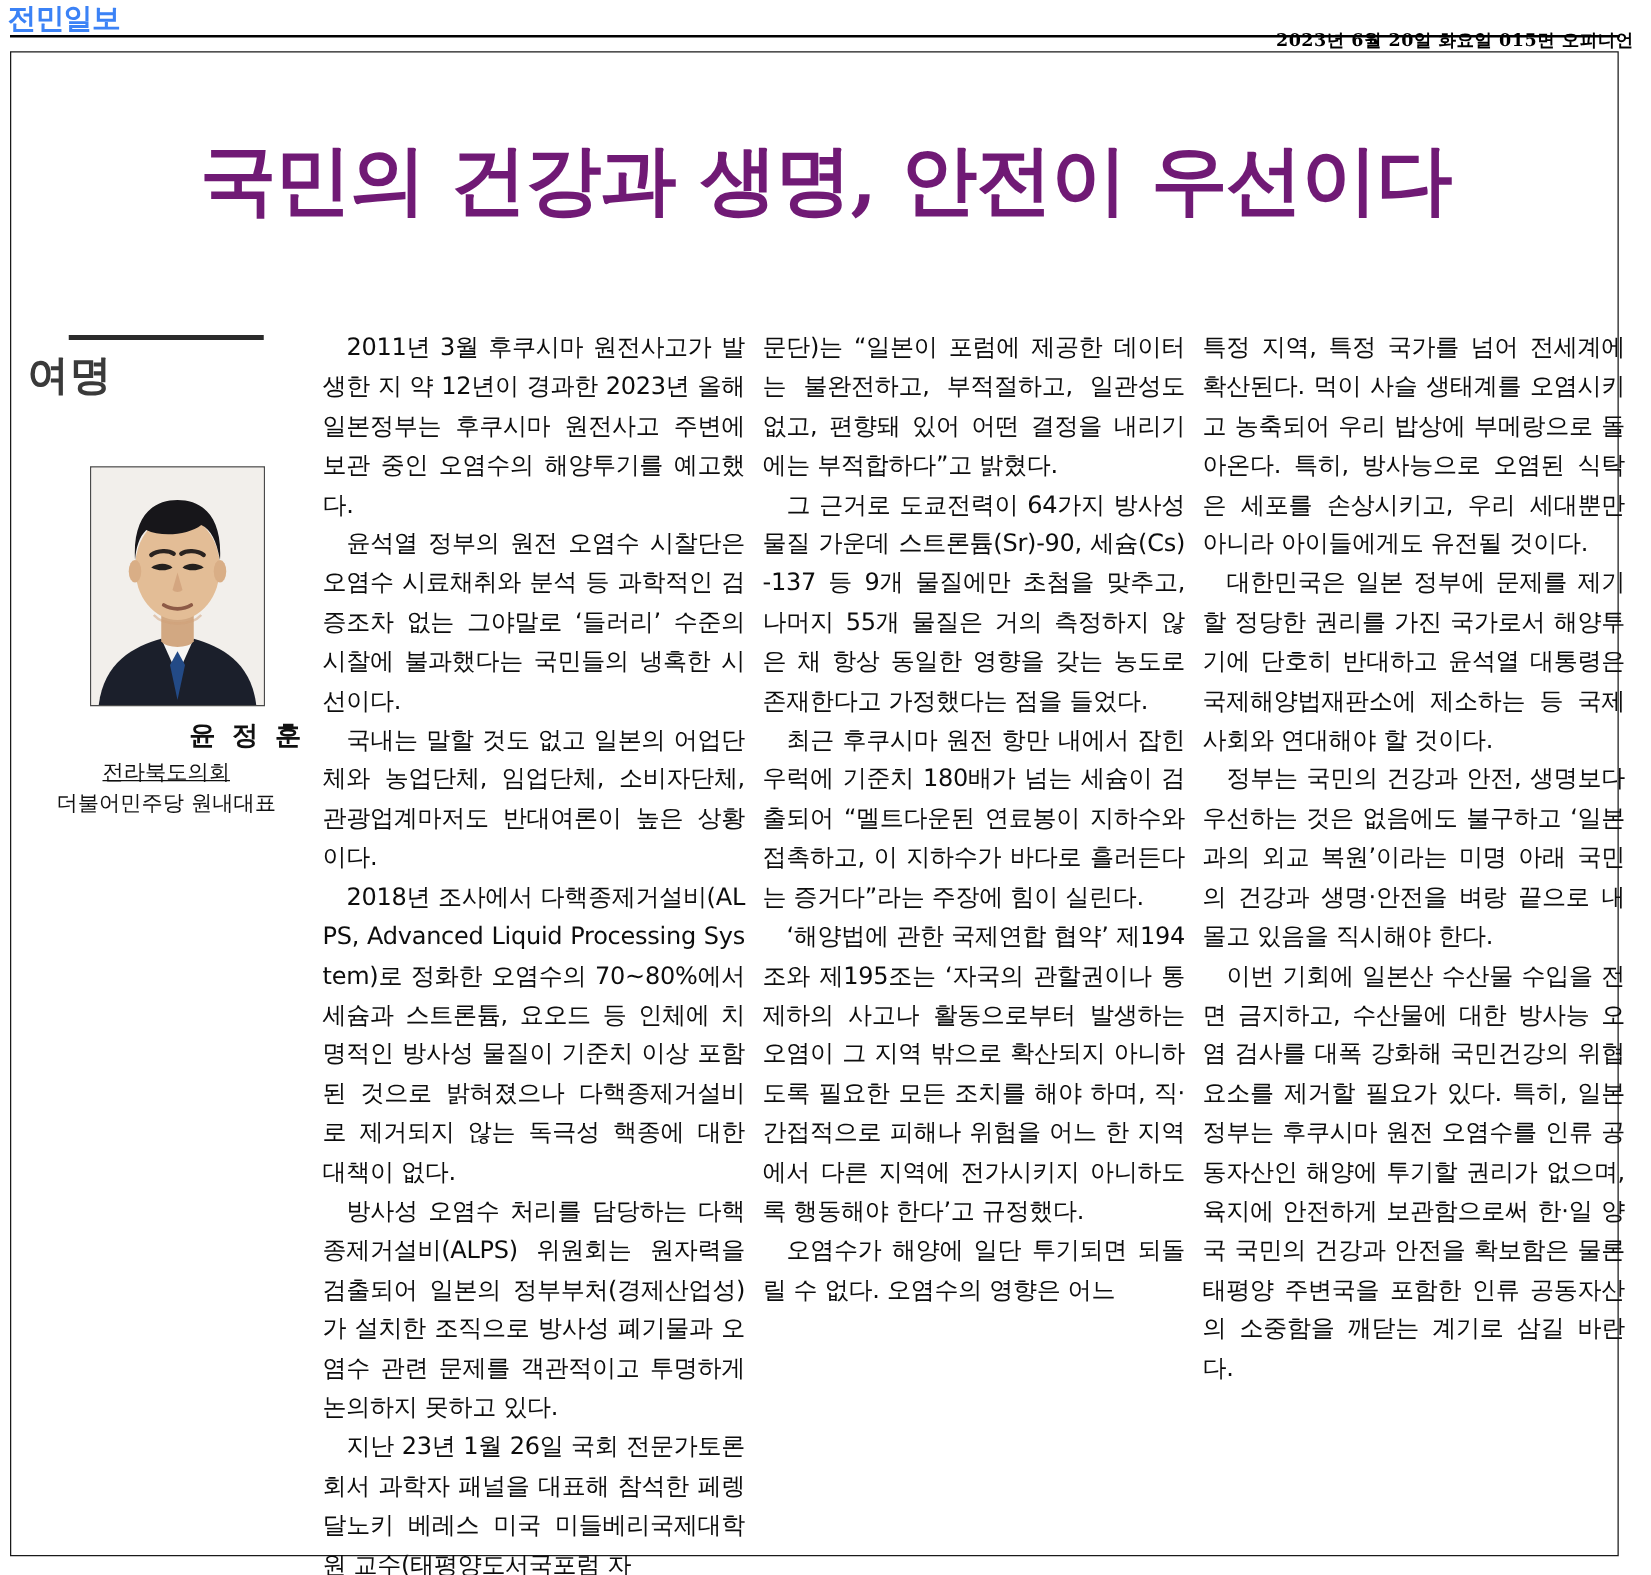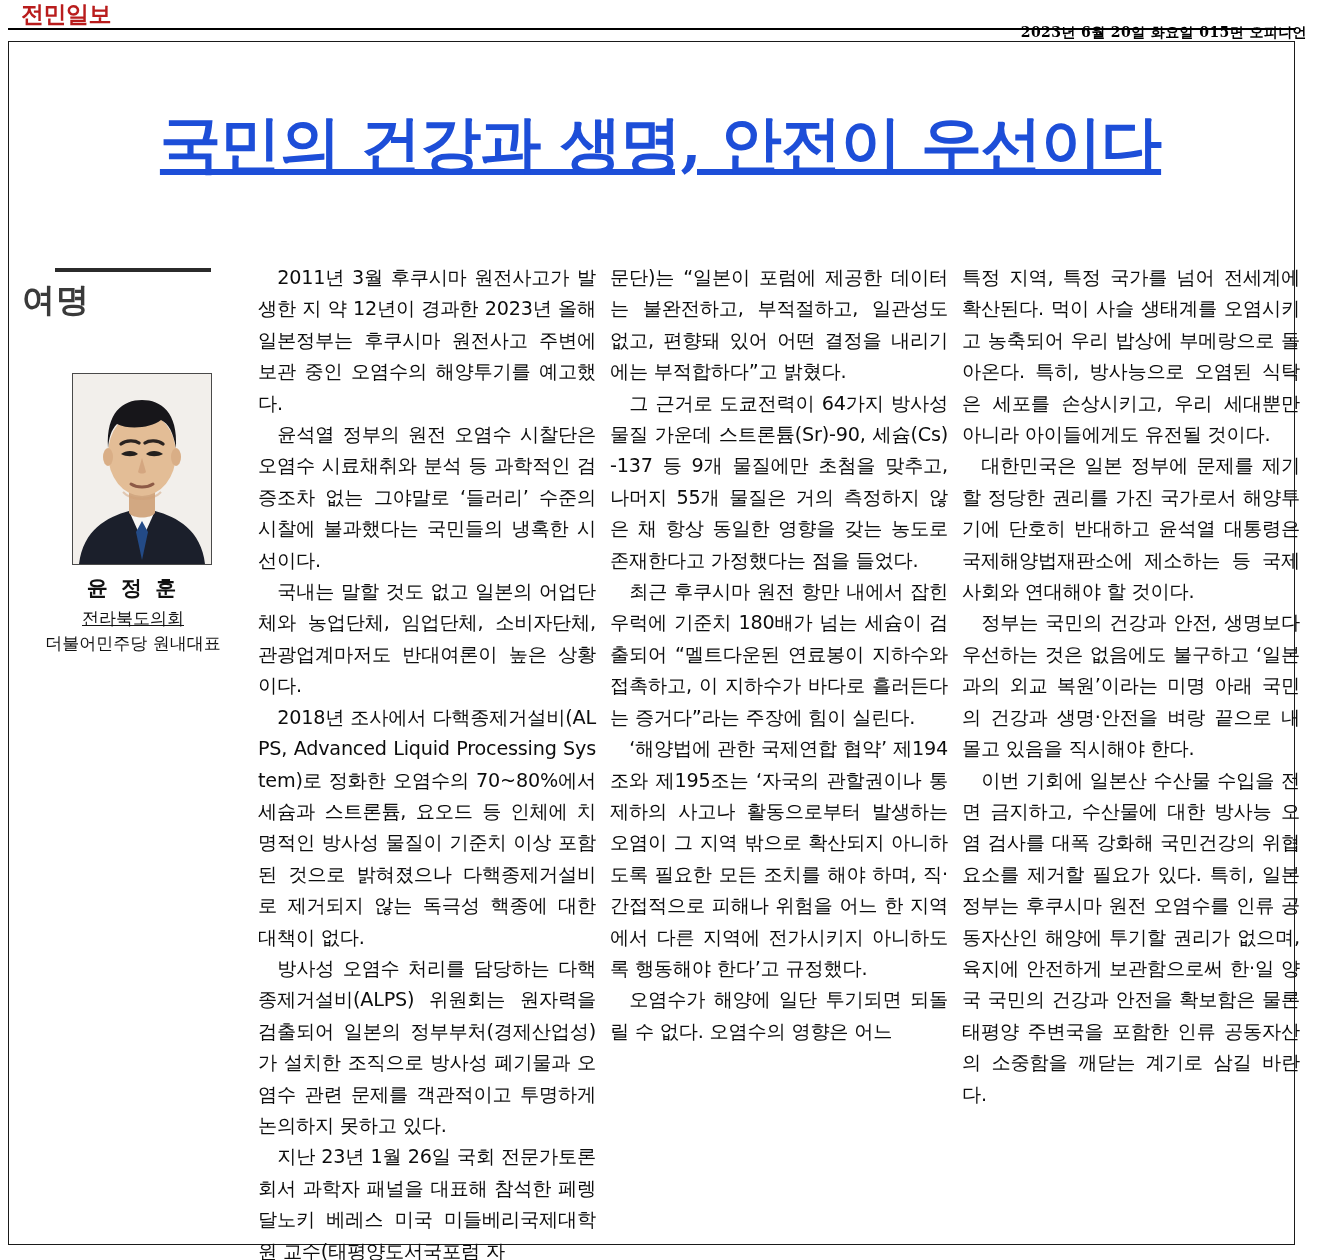--- a/index.html
+++ b/index.html
@@ -25,23 +25,22 @@
     height: 30px;
   }
   .masthead-title {
     position: absolute;
     left: 6px;
     top: -1px;
     font-family: "DejaVu Sans", "Liberation Sans", sans-serif;
     font-weight: bold;
     font-size: 23px;
     letter-spacing: -0.5px;
-    color: #b91c1c;
-    white-space: nowrap;
-    margin-left: 15px;
+    color: #3b82f6;
+    white-space: nowrap;
   }
   .masthead-dateline {
     position: absolute;
     right: 14px;
     top: 4px;
     font-family: "DejaVu Serif", "Liberation Serif", serif;
     font-weight: bold;
     font-size: 14px;
     letter-spacing: 0.4px;
     color: #000000;
@@ -72,23 +71,22 @@
   .headline {
     position: absolute;
     left: 0;
     top: 104px;
     width: 1321px;
     text-align: center;
     font-family: "DejaVu Serif", "Liberation Serif", serif;
     font-weight: bold;
     font-size: 61px;
     letter-spacing: -1px;
-    color: #1d4ed8;
-    white-space: nowrap;
-    text-decoration: underline;
+    color: #701a75;
+    white-space: nowrap;
   }
 
   
   .byline-block {
     position: absolute;
     left: 22px;
     top: 268px;
     width: 222px;
     text-align: left;
   }
@@ -119,21 +117,21 @@
     overflow: hidden;
     background: #f3f1ee;
   }
   .portrait svg { display: block; }
 
   .author-name {
     position: absolute;
     left: 22px;
     top: 574px;
     width: 222px;
-    text-align: center;
+    text-align: right;
     font-family: "DejaVu Sans", "Liberation Sans", sans-serif;
     font-weight: bold;
     font-size: 21px;
     letter-spacing: 3px;
     color: #111111;
     white-space: nowrap;
   }
   .author-org {
     position: absolute;
     left: 22px;

